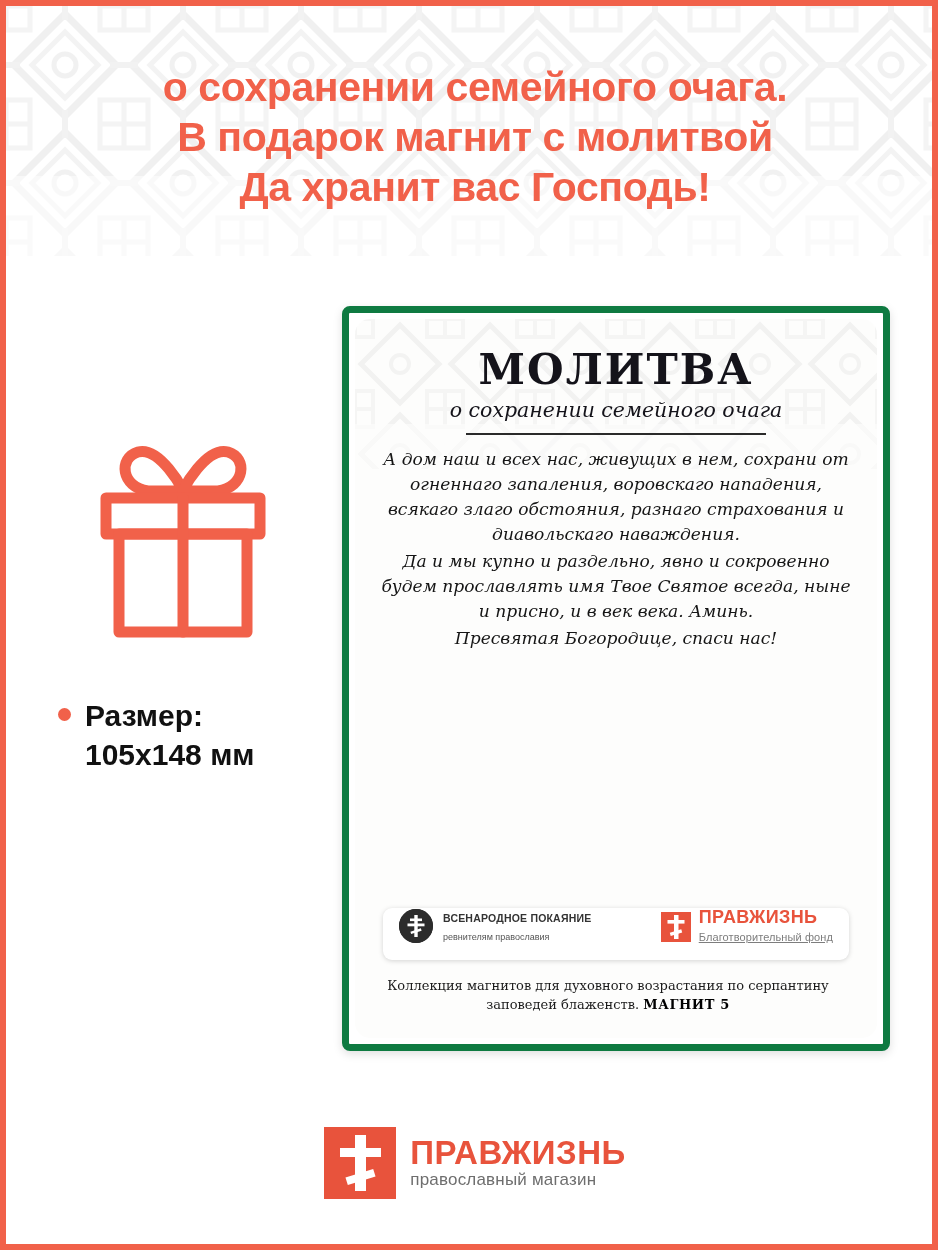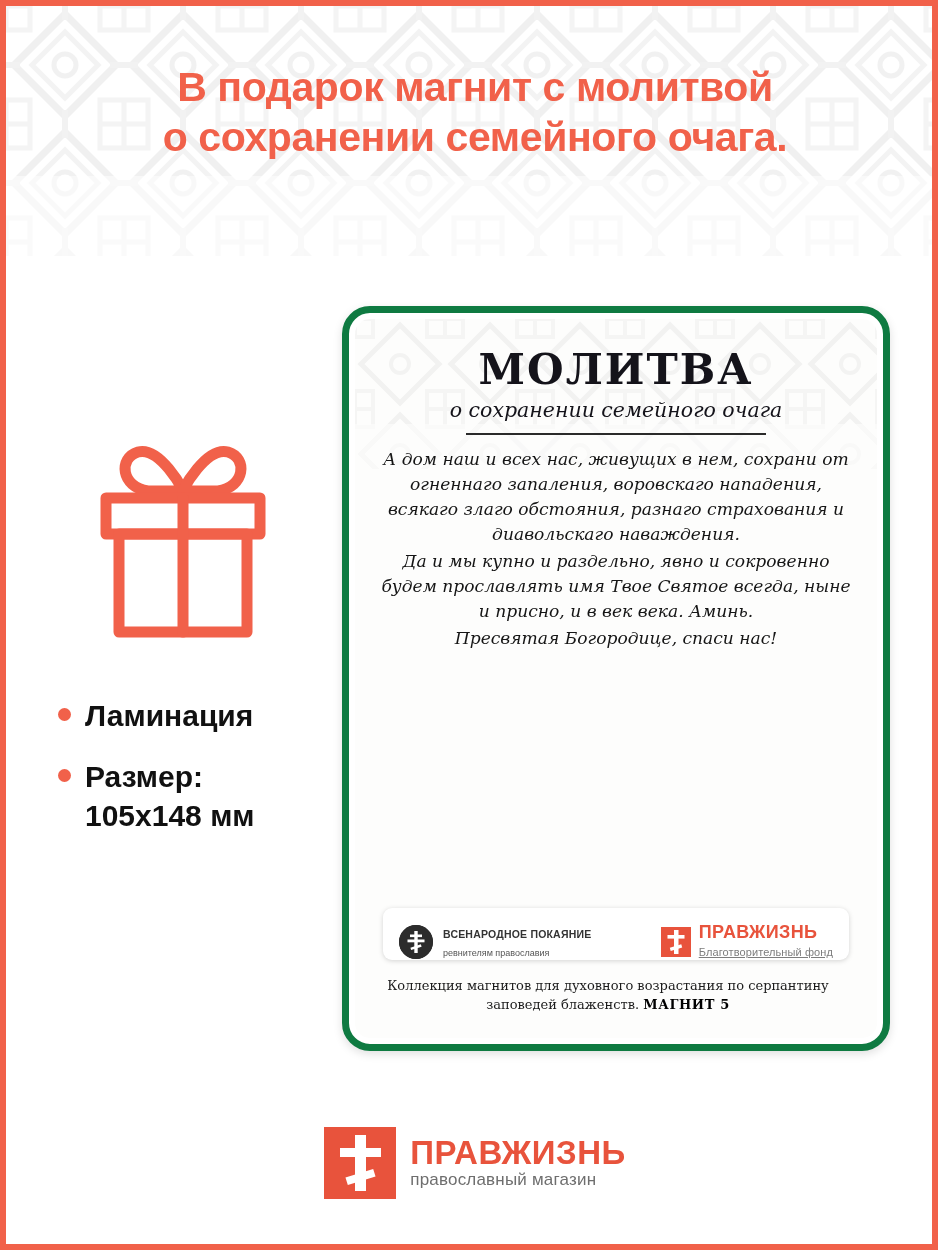--- a/index.html
+++ b/index.html
@@ -90,21 +90,21 @@
 
   
   .magnet-card {
     position: absolute;
     left: 336px;
     top: 300px;
     width: 548px;
     height: 745px;
     background: #ffffff;
     border: 7px solid #0e7a41;
-    border-radius: 28px;
+    border-radius: 8px;
     box-shadow: 0 3px 10px rgba(0,0,0,0.13);
     overflow: hidden;
     box-sizing: border-box;
   }
   .magnet-inner {
     position: absolute;
     inset: 6px;
     border-radius: 15px;
     background: #fdfdfc;
     overflow: hidden;
@@ -166,21 +166,21 @@
   .credits {
     position: absolute;
     left: 28px;
     right: 28px;
     bottom: 78px;
     height: 52px;
     background: #ffffff;
     border-radius: 9px;
     box-shadow: 0 1px 5px rgba(0,0,0,0.17);
     display: flex;
-    align-items: flex-end;
+    align-items: flex-start;
     padding: 0 16px;
     box-sizing: border-box;
     z-index: 3;
   }
   .credit-left {
     display: flex;
     align-items: center;
     flex: 1 1 auto;
   }
   .cross-badge {
@@ -324,41 +324,38 @@
           <path d="M94 94 L118 94 L118 118 L94 118 Z" fill="none" stroke="#dcdcdc" stroke-width="5"></path>
           <path d="M59 0 L59 14 M59 104 L59 118 M0 59 L14 59 M104 59 L118 59" stroke="#d6d6d6" stroke-width="6"></path>
         </pattern>
       </defs>
       <rect width="938" height="250" fill="url(#orn)"></rect>
       <rect x="0" y="170" width="938" height="80" fill="#ffffff" opacity="0.55"></rect>
     </svg>
   </div>
 
   <div class="headline">
+    <div>о сохранении семейного очага.</div>
     <div>В подарок магнит с молитвой</div>
-    <div>о сохранении семейного очага.</div>
+    <div>Да хранит вас Господь!</div>
   </div>
 
   <div class="gift-icon">
     <svg width="190" height="210" viewBox="0 0 190 210" xmlns="http://www.w3.org/2000/svg">
       <g fill="none" stroke="#f1614a" stroke-width="11" stroke-linejoin="round" stroke-linecap="round">
         <path d="M95 52 C 95 52, 72 8, 50 14 C 30 20, 33 49, 60 53 L 95 53"></path>
         <path d="M95 52 C 95 52, 118 8, 140 14 C 160 20, 157 49, 130 53 L 95 53"></path>
         <rect x="18" y="60" width="154" height="36"></rect>
         <rect x="31" y="96" width="128" height="98"></rect>
         <path d="M95 60 L95 194"></path>
       </g>
     </svg>
   </div>
 
   <div class="features">
-    <div class="feature">
-      <span class="bullet"></span>
-      <span class="feature-label">Ламинация</span>
-    </div>
     <div class="feature">
       <span class="bullet"></span>
       <span class="feature-label">
         <span>Размер:</span><br>
         <span>105х148 мм</span>
       </span>
     </div>
   </div>
 
   <div class="magnet-card">

